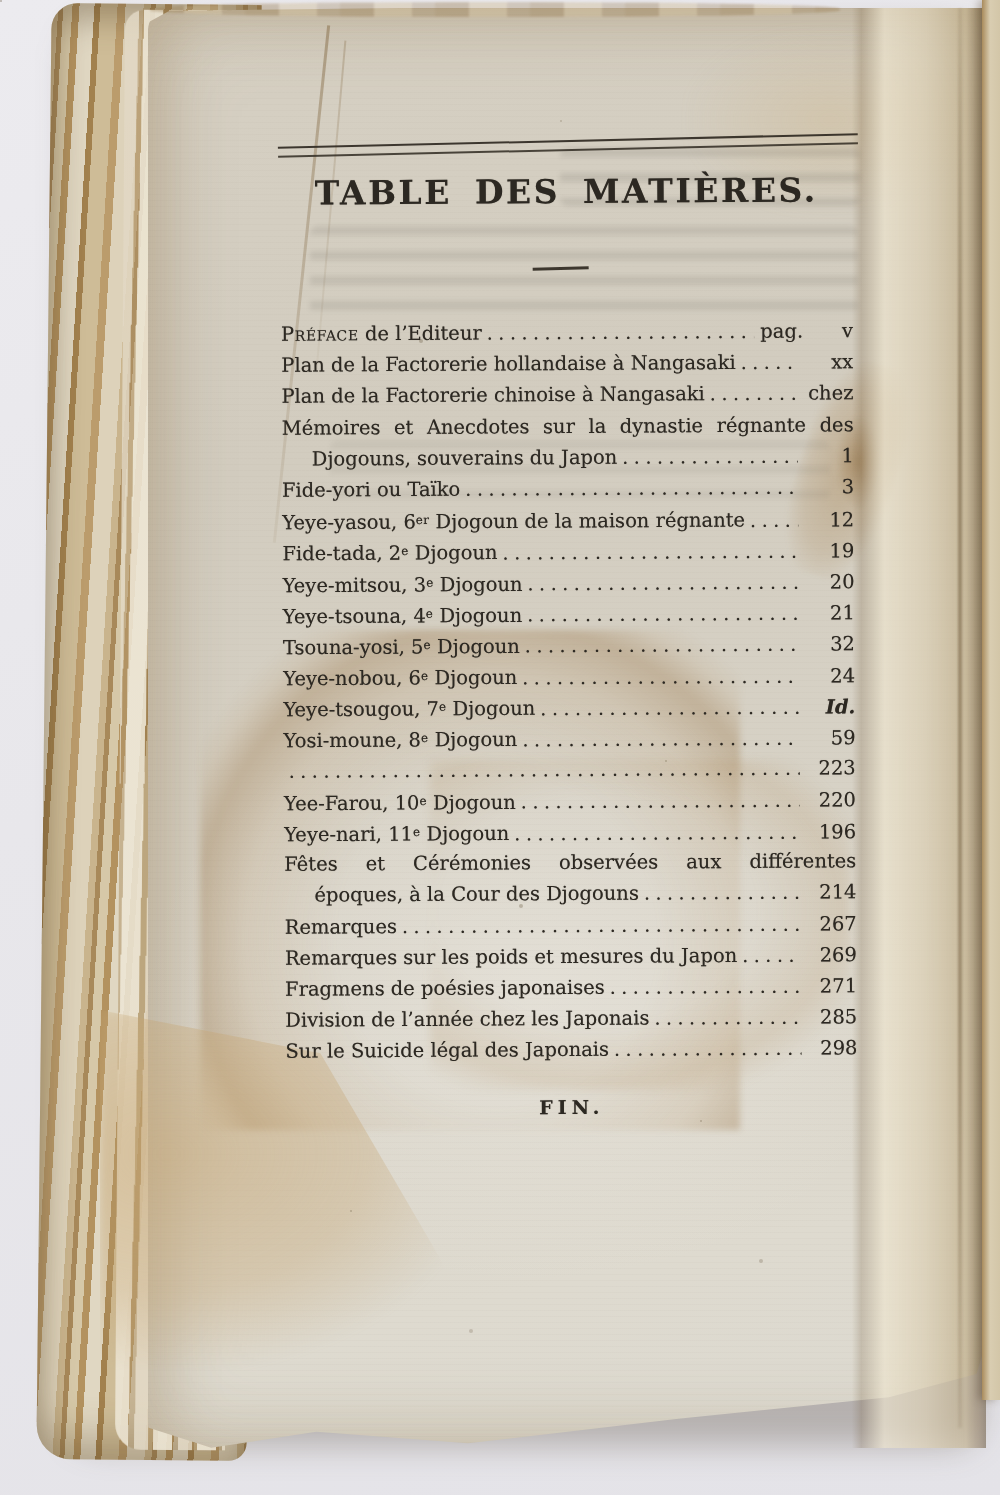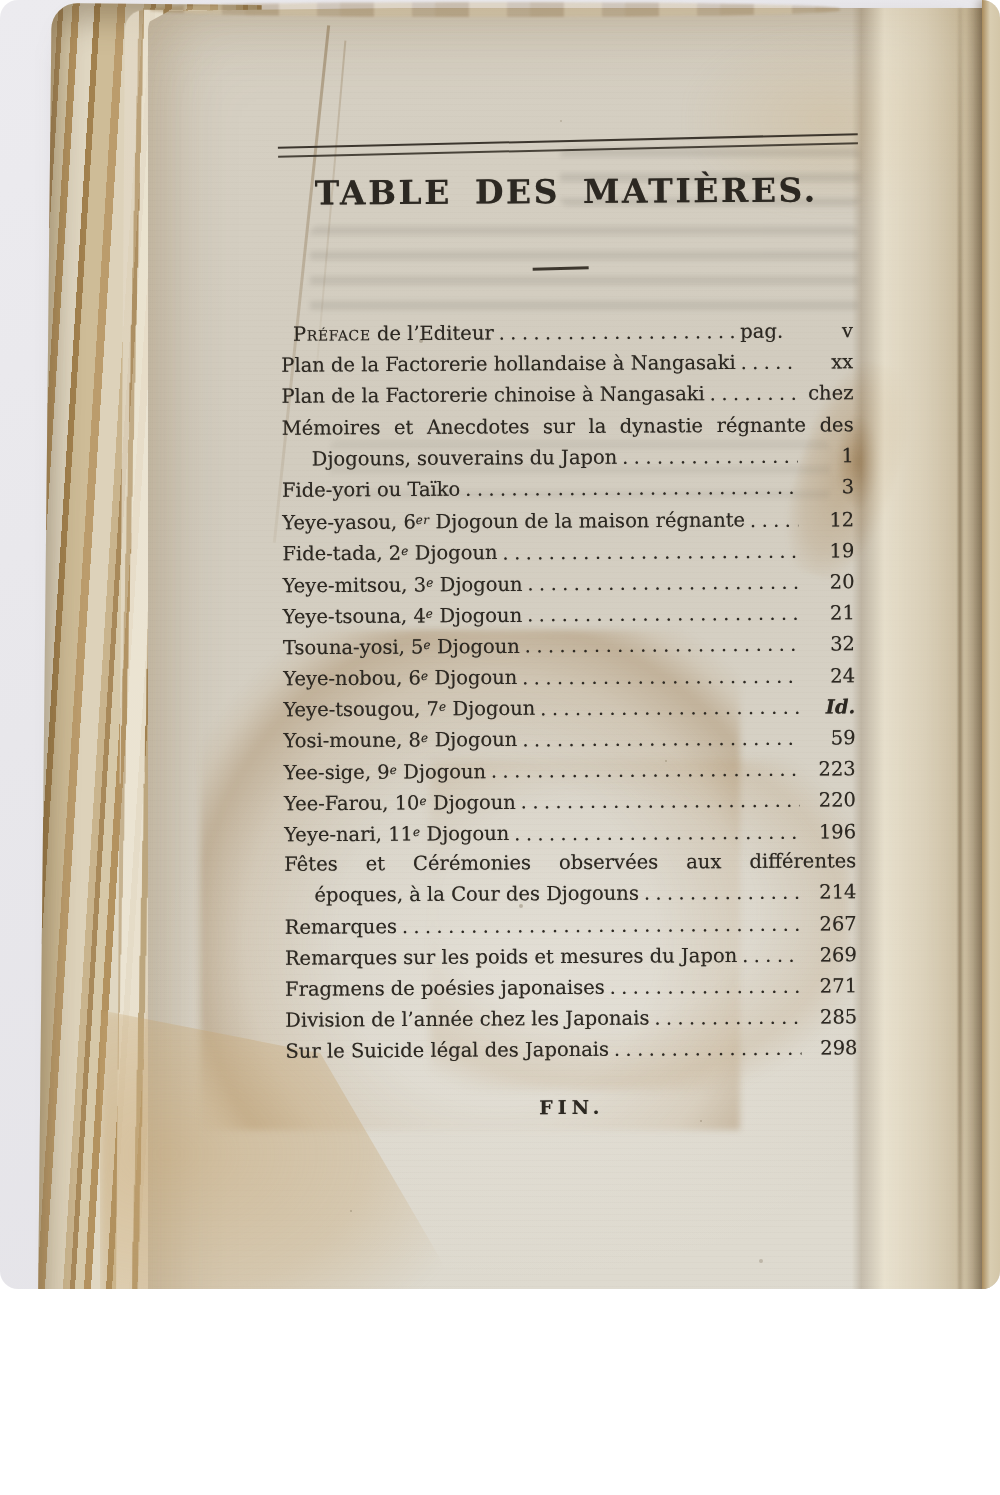--- a/index.html
+++ b/index.html
@@ -1,20 +1,19 @@
 <!DOCTYPE html>
 <html><head>
 <meta charset="utf-8">
 <style>
   html,body{margin:0;padding:0;}
   .scene{
-    position:relative;width:1000px;height:1289px;overflow:hidden;
+    position:relative;width:1000px;height:1495px;overflow:hidden;
     background:linear-gradient(160deg,#ecebef 0%,#e8e7eb 45%,#e4e3e8 100%);
     font-family:"DejaVu Serif","Liberation Serif",serif;
-    border-radius:18px;
   }
   
   .page-shadow{
     position:absolute;left:70px;top:26px;width:910px;height:1420px;
     background:rgba(72,60,44,.30);filter:blur(16px);border-radius:30px;
   }
   
   .edges-left{
     position:absolute;left:44px;top:4px;width:210px;height:1456px;
     background:
@@ -104,26 +103,26 @@
     border-top:2.5px solid rgba(48,42,34,.92);border-bottom:2px solid rgba(48,42,34,.85);
     transform:rotate(-1deg);}
   .doc-title{position:absolute;top:172px;left:0;width:100%;text-align:center;
     font-size:33px;font-weight:bold;letter-spacing:2.5px;word-spacing:9px;white-space:nowrap;}
   .rule-short{position:absolute;top:267px;left:252px;width:56px;height:3px;
     background:rgba(48,42,34,.92);transform:rotate(-1.2deg);}
   .toc{position:absolute;top:317px;left:0;width:572px;font-size:19.5px;}
   .toc-row{display:flex;align-items:baseline;height:31.2px;line-height:31.2px;white-space:nowrap;}
   .toc-row.indent{padding-left:30px;}
   .toc-row.justify .lab{flex:1;text-align:justify;text-align-last:justify;white-space:normal;}
-  .lab .sc{font-variant:small-caps;letter-spacing:.6px;margin-left:12px;}
-  .lab .sup{font-size:12px;vertical-align:.38em;letter-spacing:.3px;font-style:italic;}
+  .lab .sc{font-variant:small-caps;letter-spacing:.6px;}
+  .lab .sup{font-size:12px;vertical-align:.38em;letter-spacing:.3px;}
   .dots{flex:1 1 auto;overflow:hidden;margin:0 6px 0 5px;}
   .dots::after{content:"..........................................................................";
     letter-spacing:5.5px;font-size:19px;}
-  .pgpre{margin-right:20px;}
+  .pgpre{margin-right:0;}
   .pg{min-width:50px;text-align:right;}
   .pg.it{font-style:italic;font-weight:bold;}
   .fin{position:absolute;top:1096px;left:0;width:100%;text-align:center;
     font-size:19px;font-weight:bold;letter-spacing:5px;}
 </style>
 </head>
 <body>
 
 <div class="scene">
   <div class="page-shadow"></div>
@@ -217,21 +216,20 @@
           <span class="lab"><span>Yeye-tsougou, 7</span><span class="sup">e</span><span> Djogoun</span></span>
           <span class="dots"></span>
           <span class="pg it">Id.</span>
         </div>
         <div class="toc-row">
           <span class="lab"><span>Yosi-moune, 8</span><span class="sup">e</span><span> Djogoun</span></span>
           <span class="dots"></span>
           <span class="pg">59</span>
         </div>
         <div class="toc-row">
-          <span class="lab"><span>Yee-sige, 9</span><span class="sup">e</span><span> Djogoun</span></span>
           <span class="dots"></span>
           <span class="pg">223</span>
         </div>
         <div class="toc-row">
           <span class="lab"><span>Yee-Farou, 10</span><span class="sup">e</span><span> Djogoun</span></span>
           <span class="dots"></span>
           <span class="pg">220</span>
         </div>
         <div class="toc-row">
           <span class="lab"><span>Yeye-nari, 11</span><span class="sup">e</span><span> Djogoun</span></span>

